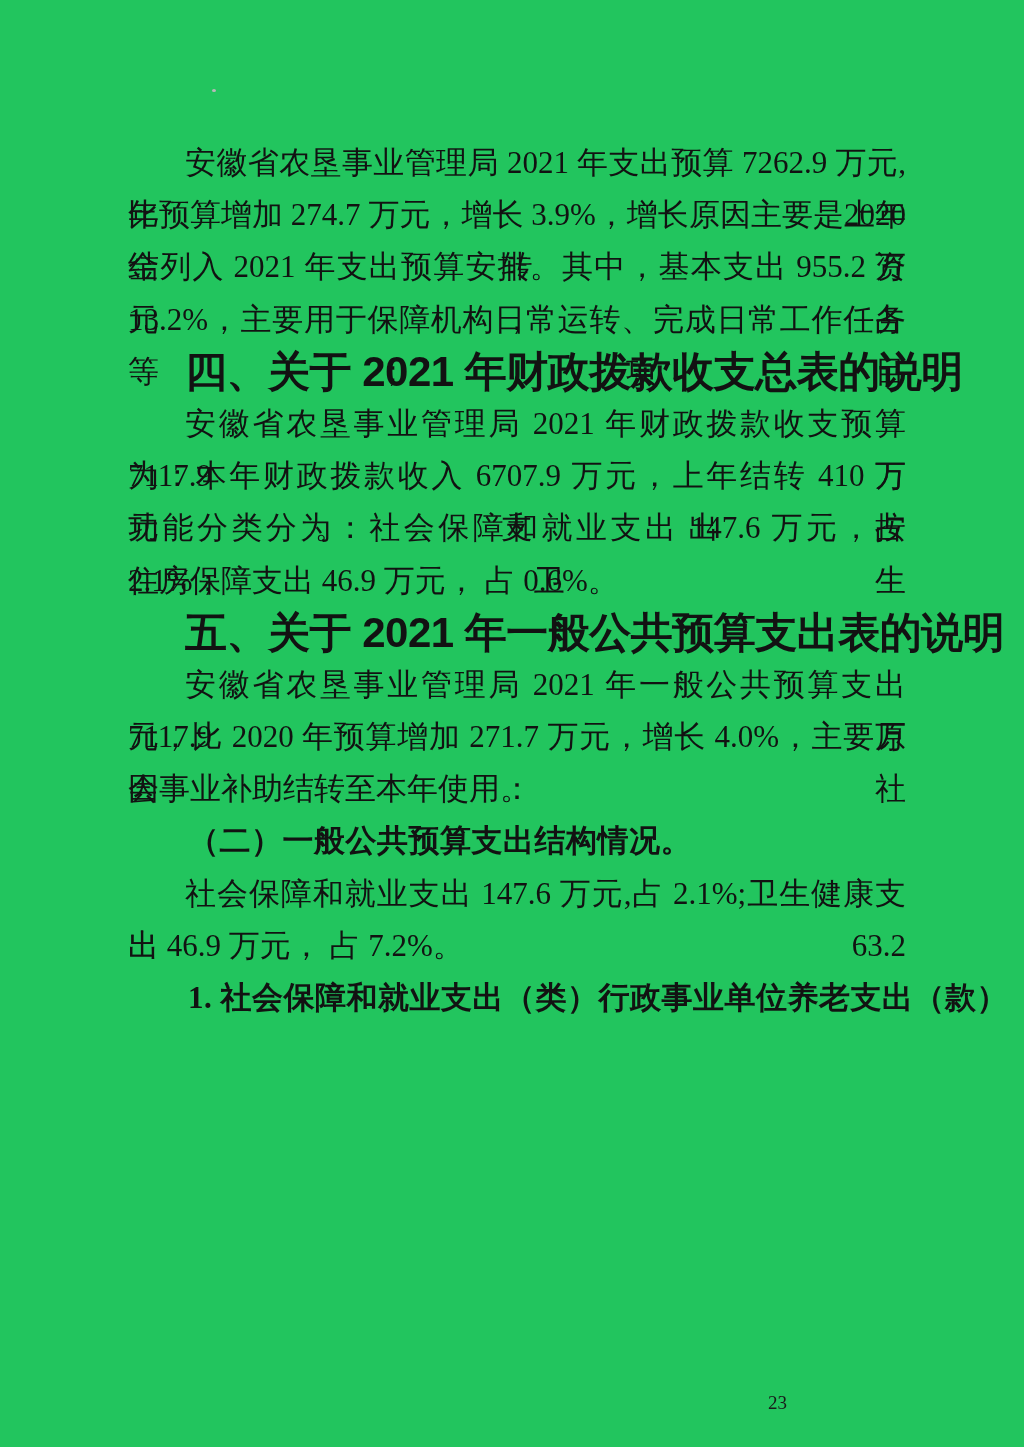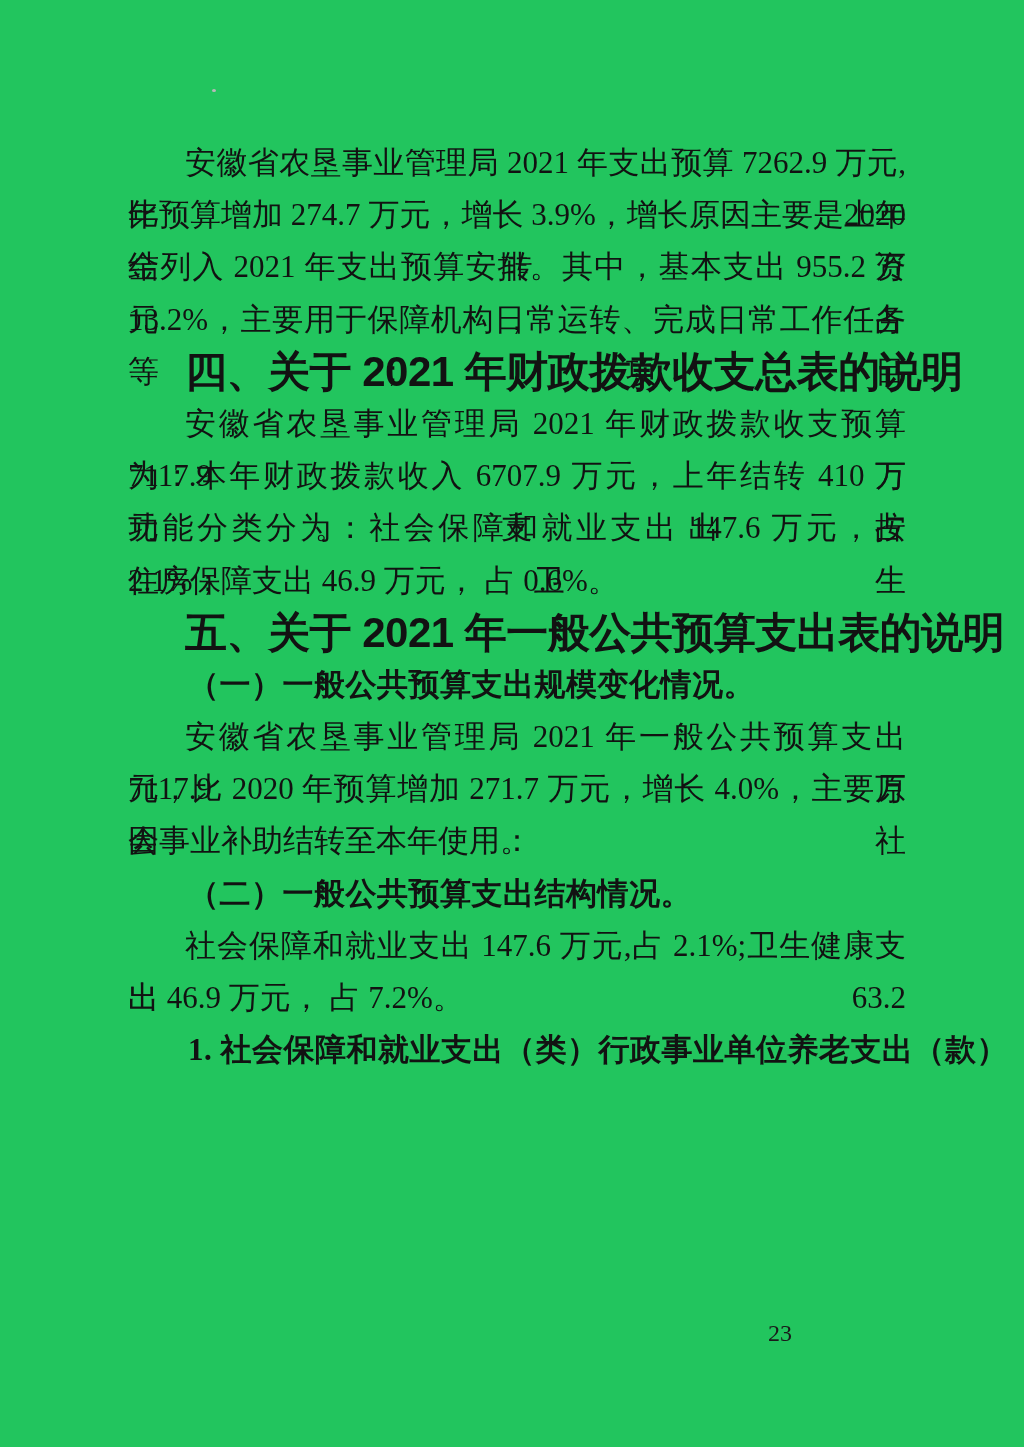--- a/index.html
+++ b/index.html
@@ -49,22 +49,22 @@
   
   .h-sub {
     font-weight: bold;
     font-size: 31px;
     text-indent: 60px;
     letter-spacing: 0.5px;
   }
   .pagenum {
     position: absolute;
     left: 768px;
-    top: 1318px;
-    font-size: 24px;
+    top: 1388px;
+    font-size: 19px;
     line-height: 30px;
     color: #1a1a1a;
   }
   .speck {
     position: absolute;
     left: 212px;
     top: 89px;
     width: 4px;
     height: 3px;
     background: #b9b9b9;
@@ -81,21 +81,20 @@
     <div class="line indent fill">安徽省农垦事业管理局 2021 年支出预算 7262.9 万元,比 2020</div>
     <div class="line fill">年预算增加 274.7 万元，增长 3.9%，增长原因主要是上年结转资</div>
     <div class="line fill">金列入 2021 年支出预算安排。其中，基本支出 955.2 万元，占</div>
     <div class="line fill">13.2%，主要用于保障机构日常运转、完成日常工作任务等；项目</div>
     <div class="line h-num">四、关于 2021 年财政拨款收支总表的说明</div>
     <div class="line indent fill">安徽省农垦事业管理局 2021 年财政拨款收支预算 7117.9 万</div>
     <div class="line fill">为：本年财政拨款收入 6707.9 万元，上年结转 410 万元。支出按</div>
     <div class="line fill">功能分类分为：社会保障和就业支出 147.6 万元，占 2.1%；卫生</div>
     <div class="line">住房保障支出 46.9 万元， 占 0.6%。</div>
     <div class="line h-num">五、关于 2021 年一般公共预算支出表的说明</div>
-    <div class="line h-sub">（一）一般公共预算支出规模变化情况。</div>
     <div class="line indent fill">安徽省农垦事业管理局 2021 年一般公共预算支出 7117.9 万</div>
     <div class="line fill">元，比 2020 年预算增加 271.7 万元，增长 4.0%，主要原因：社</div>
     <div class="line">会事业补助结转至本年使用。</div>
     <div class="line h-sub">（二）一般公共预算支出结构情况。</div>
     <div class="line indent fill">社会保障和就业支出 147.6 万元,占 2.1%;卫生健康支出 63.2</div>
     <div class="line">出 46.9 万元， 占 7.2%。</div>
     <div class="line h-sub">1. 社会保障和就业支出（类）行政事业单位养老支出（款）</div>
   </div>
 
   <div class="pagenum">23</div>

